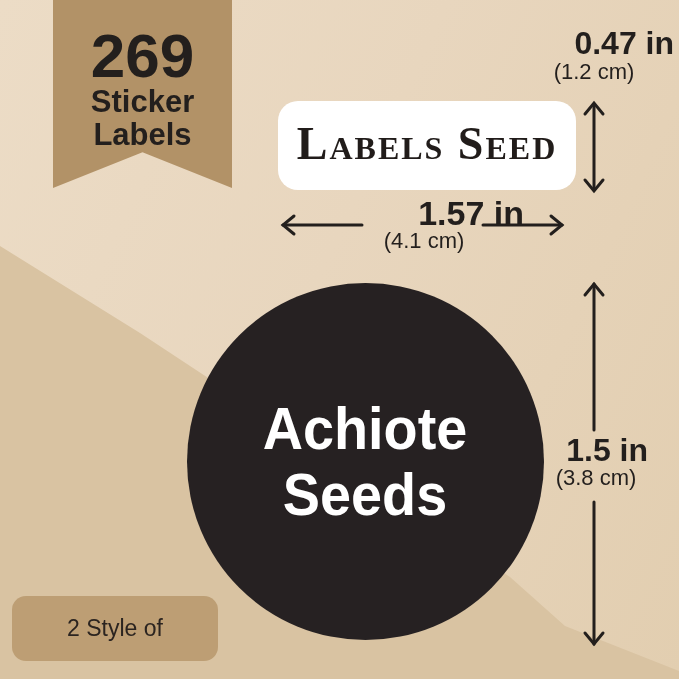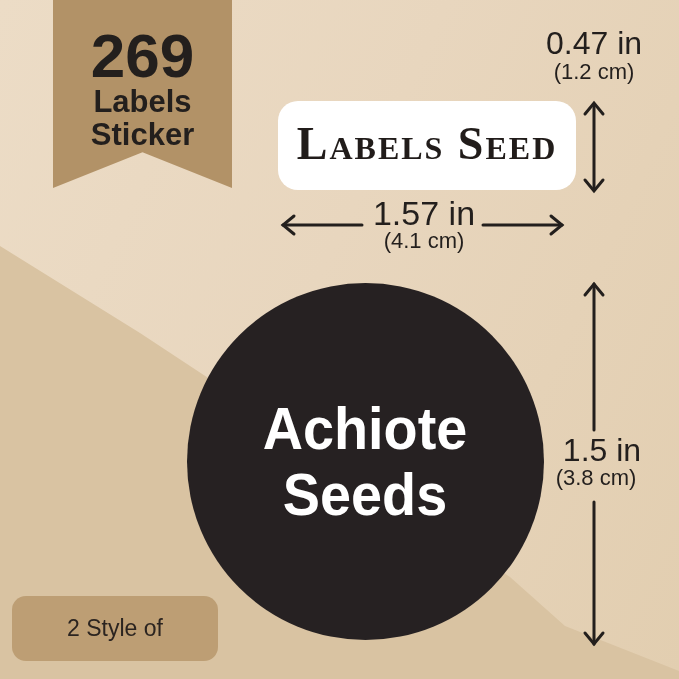--- a/index.html
+++ b/index.html
@@ -71,21 +71,21 @@
     font-weight: 700;
     font-variant: small-caps;
     font-size: 46px;
     letter-spacing: 2px;
     color: #211c1a;
     transform: translateY(-2px);
   }
 
   
   .dim { position: absolute; text-align: center; }
-  .dim-in { font-weight: 400; }
+  .dim-in { font-weight: 700; text-align: right; }
   .dim-cm { font-weight: 400; }
 
   .dim-top { left: 514px; top: 26px; width: 160px; }
   .dim-top .dim-in { font-size: 32px; line-height: 34px; }
   .dim-top .dim-cm { font-size: 22px; line-height: 24px; }
 
   .dim-width { left: 324px; top: 197px; width: 200px; }
   .dim-width .dim-in { font-size: 34px; line-height: 32px; }
   .dim-width .dim-cm { font-size: 22px; line-height: 24px; }
 
@@ -146,22 +146,22 @@
 </style>
 </head>
 <body>
 
 <div class="canvas">
 
   <div class="bg-shade"></div>
 
   <div class="ribbon">
     <div class="ribbon-count">269</div>
+    <div class="ribbon-line">Sticker</div>
     <div class="ribbon-line">Labels</div>
-    <div class="ribbon-line">Sticker</div>
   </div>
 
   <div class="rect-label">
     <span class="rect-label-text">Labels Seed</span>
   </div>
 
   <div class="dim dim-top">
     <div class="dim-in">0.47 in</div>
     <div class="dim-cm">(1.2 cm)</div>
   </div>

